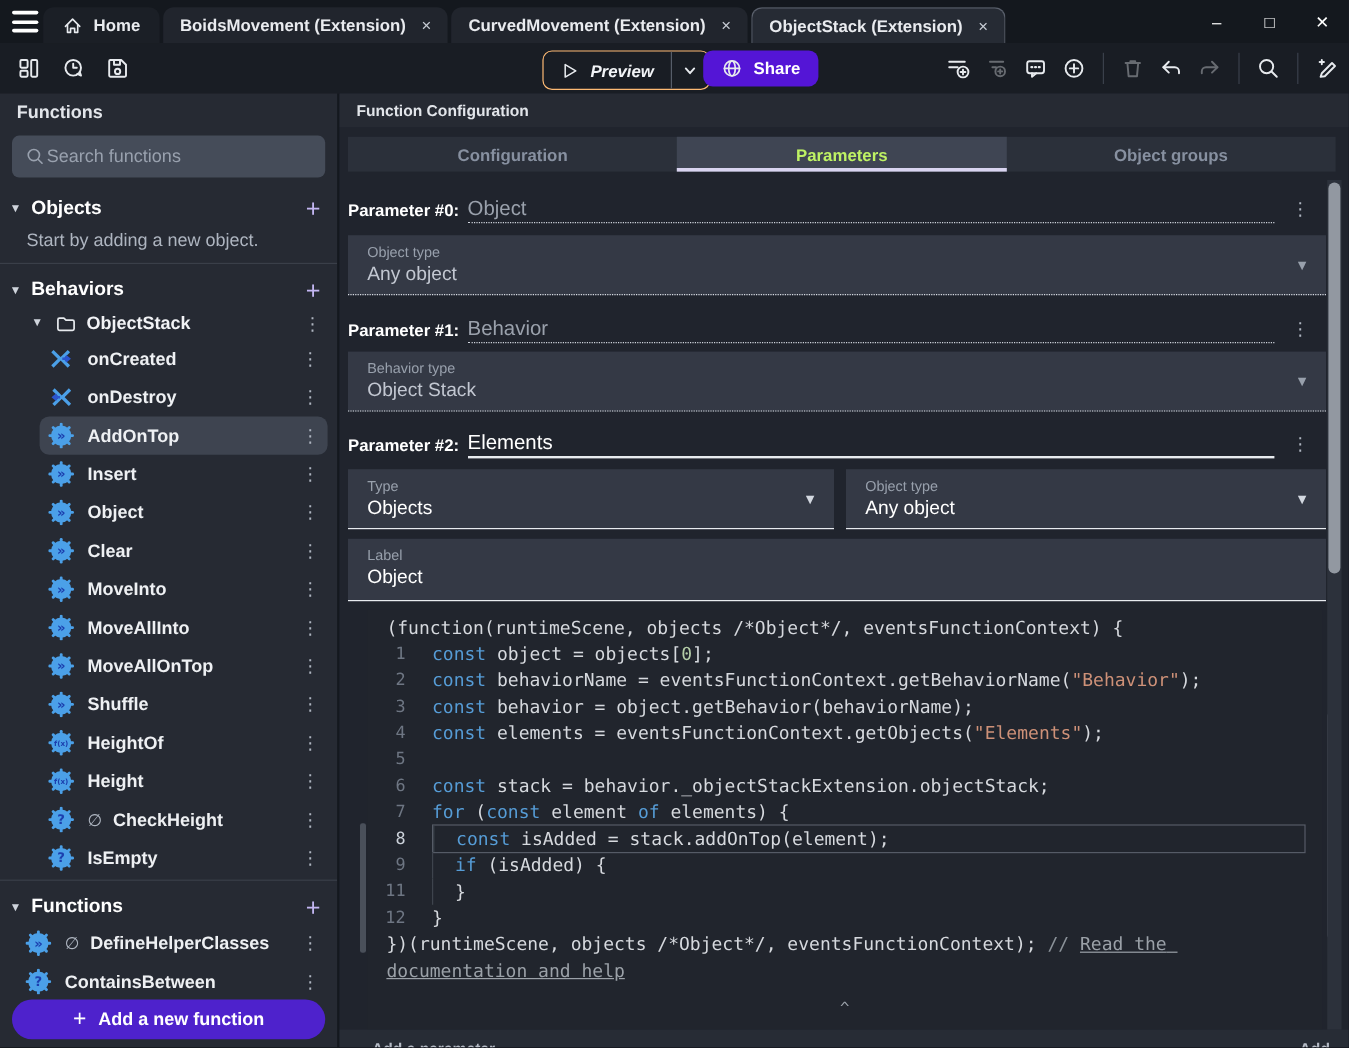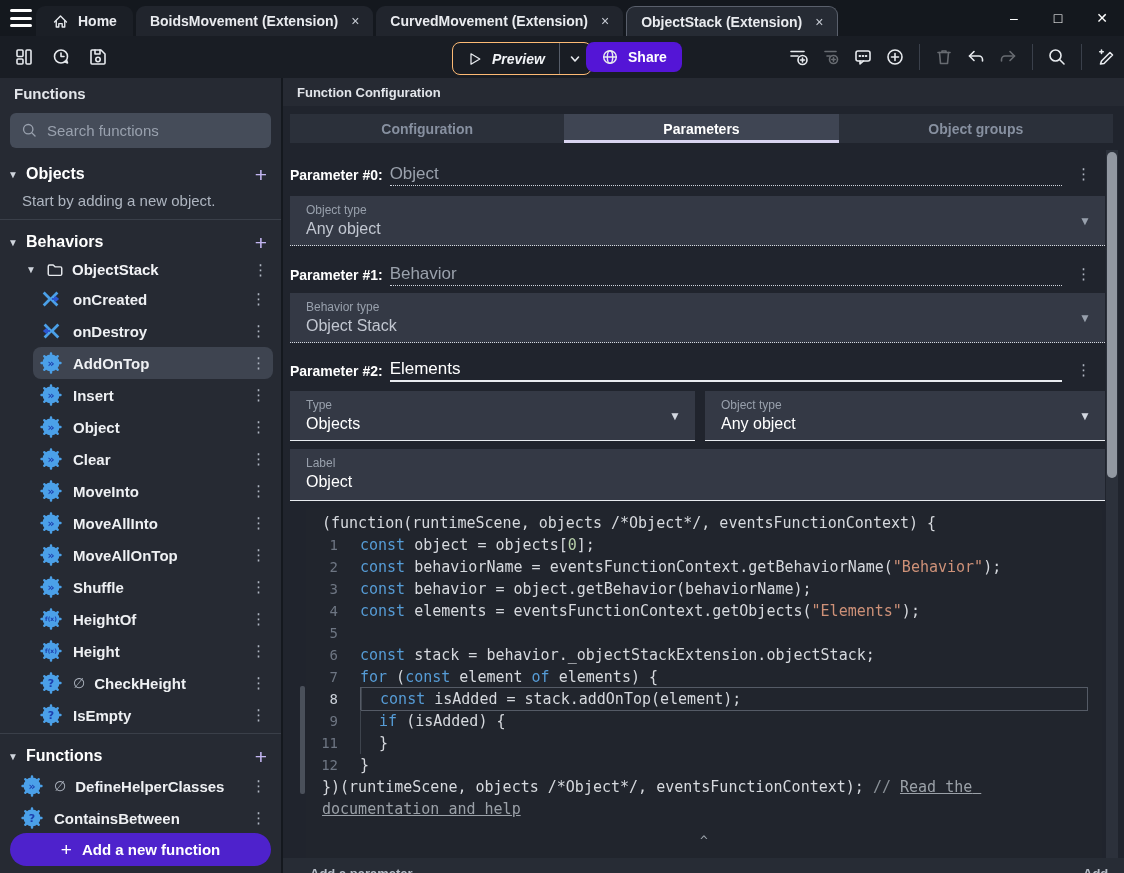--- a/index.html
+++ b/index.html
@@ -35,21 +35,21 @@
   .preview-dd { width:32px; display:flex; align-items:center; justify-content:center; border-left:1px solid #565d69; cursor:pointer; }
   .share-btn { position:absolute; left:586px; top:6px; height:30px; padding:0 15px; background:#5415d6; border-radius:8px; display:flex; align-items:center; gap:9px; cursor:pointer; }
   .share-btn span { font-size:14px; font-weight:700; color:#fff; }
   .tb-right { position:absolute; right:4px; top:7px; height:28px; display:flex; align-items:center; gap:4px; }
   .tb-sep { width:1px; height:26px; background:#3a404b; margin:0 6px; }
 
   
   .sidebar { position:absolute; left:0; top:78px; width:281px; height:795px; background:#262a33; }
   .v-divider { position:absolute; left:281px; top:78px; width:2px; height:795px; background:#14181e; }
   .panel-title { height:30px; display:flex; align-items:center; padding-left:14px; font-size:15px; font-weight:600; color:#e2e5ea; }
-  .search-box { position:absolute; left:10px; top:35px; width:261px; height:35px; background:#454c59; border-radius:6px; display:flex; align-items:center; padding:0 11px; gap:9px; cursor:text; }
+  .search-box { position:absolute; left:10px; top:35px; width:261px; height:35px; background:#454c59; border-radius:6px; display:flex; align-items:center; padding:0 11px; gap:1px; cursor:text; }
   .search-box input { flex:1; background:transparent; border:none; outline:none; font-family:"Liberation Sans",sans-serif; font-size:15px; color:#e8eaee; }
   .search-box input::placeholder { color:#99a1ae; }
   .sec-head { display:flex; align-items:center; padding:0 14px 0 8px; height:28px; }
   .caret { color:#cfd4dc; font-size:10px; width:16px; }
   .sec-label { font-size:16px; font-weight:700; color:#fff; flex:1; margin-left:2px; }
   .sec-plus { color:#c3b6f2; font-size:21px; font-weight:400; cursor:pointer; line-height:1; }
   .empty-text { margin:4px 0 0 22px; font-size:15px; color:#aeb5c0; }
   .hr { height:1px; background:#3a3f49; margin:10px 0 8px 0; }
   .group-row { display:flex; align-items:center; height:27px; padding:0 14px 0 26px; gap:8px; cursor:pointer; }
   .group-row .g-label { font-size:15px; font-weight:700; color:#f2f3f6; flex:1; }
@@ -64,21 +64,21 @@
   .priv { color:#aeb5c0; font-size:14px; margin-right:-2px; }
   .add-fn-btn { position:absolute; left:10px; top:755px; width:261px; height:33px; background:#4e22cc; border-radius:17px; display:flex; align-items:center; justify-content:center; gap:10px; cursor:pointer; }
   .add-fn-btn .plus { color:#fff; font-size:19px; font-weight:400; line-height:1; }
   .add-fn-btn span.lbl { color:#fff; font-size:15px; font-weight:700; }
 
   
   .main { position:absolute; left:283px; top:78px; width:841px; height:795px; background:#20242d; }
   .main-header { height:28px; background:#262a33; display:flex; align-items:center; padding-left:14px; font-size:13px; font-weight:600; color:#e2e5ea; }
   .mtabs { position:absolute; left:7px; top:36px; width:823px; height:29px; display:flex; background:#2b303a; }
   .mtab { flex:1; display:flex; align-items:center; justify-content:center; font-size:14px; font-weight:700; color:#8790a0; cursor:pointer; position:relative; }
-  .mtab.active { background:#3f4553; color:#ffffff; }
+  .mtab.active { background:#3f4553; color:#bef264; }
   .mtab.active::after { content:""; position:absolute; left:0; bottom:0; width:100%; height:3px; background:#d9d4f0; }
 
   .param-row { position:absolute; left:7px; width:800px; height:26px; display:flex; align-items:flex-end; }
   .param-lbl { font-size:14px; font-weight:700; color:#fff; padding-bottom:3px; white-space:nowrap; }
   .param-name { flex:1; margin-left:7px; font-size:17px; padding-bottom:1px; border-bottom:1px dotted #cfd4dc; color:#9aa1ac; cursor:text; }
   .param-name.focus { color:#fff; border-bottom:2px solid #e8ebef; }
   .param-row .kebab { margin:0 0 3px 14px; }
 
   .field { position:absolute; height:50px; background:#343945; border-bottom:1px dotted #d7dbe2; cursor:pointer; }
   .field.enabled { border-bottom:1px solid #e8ebef; }

